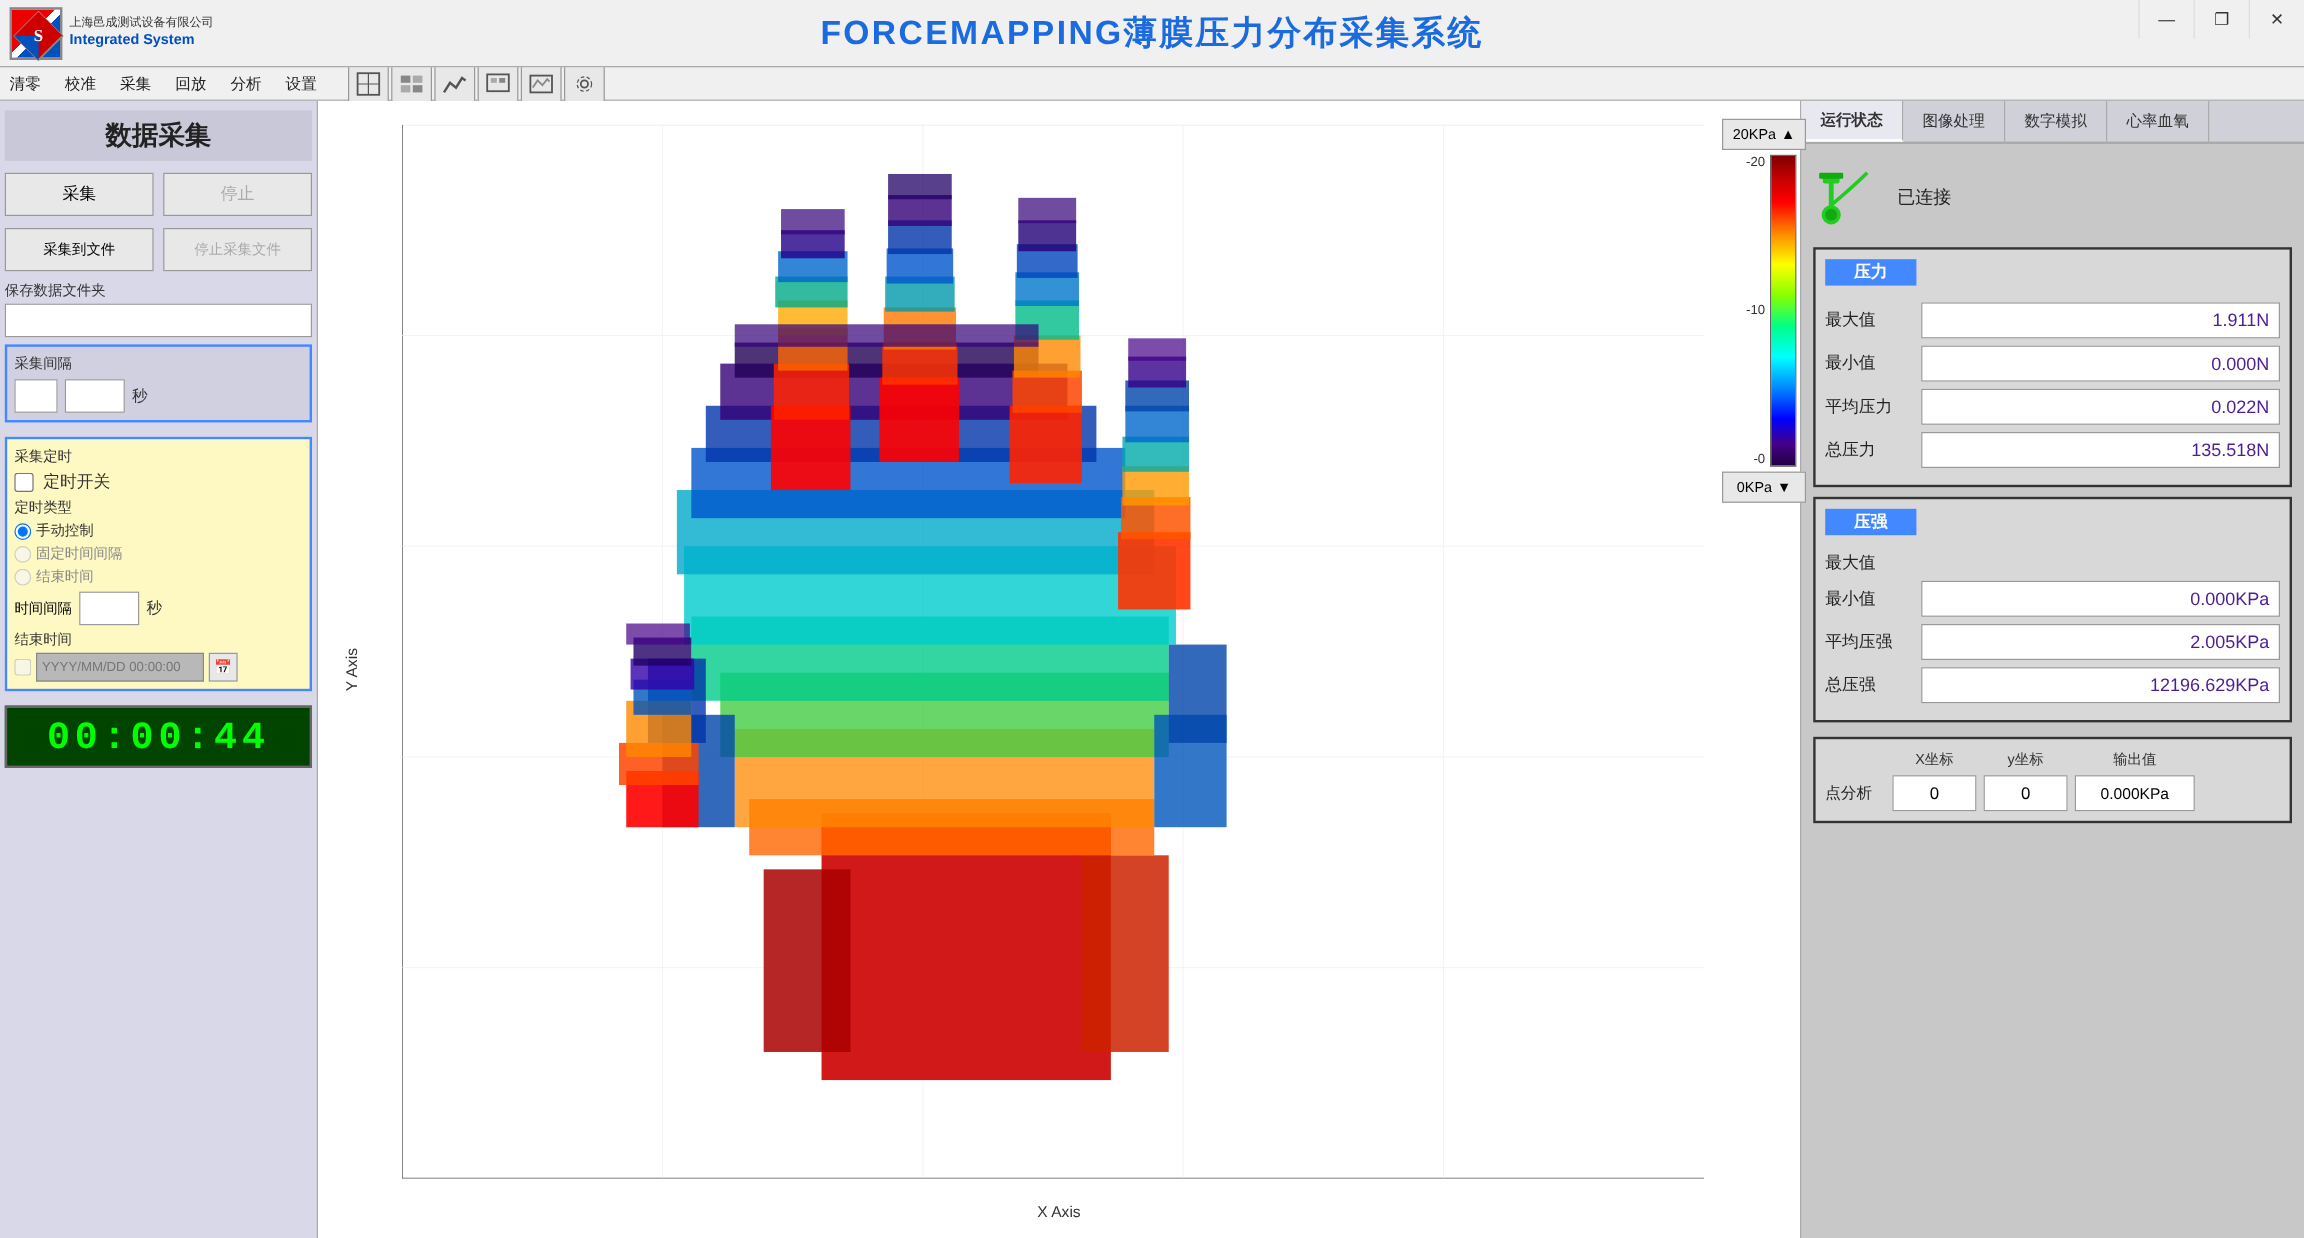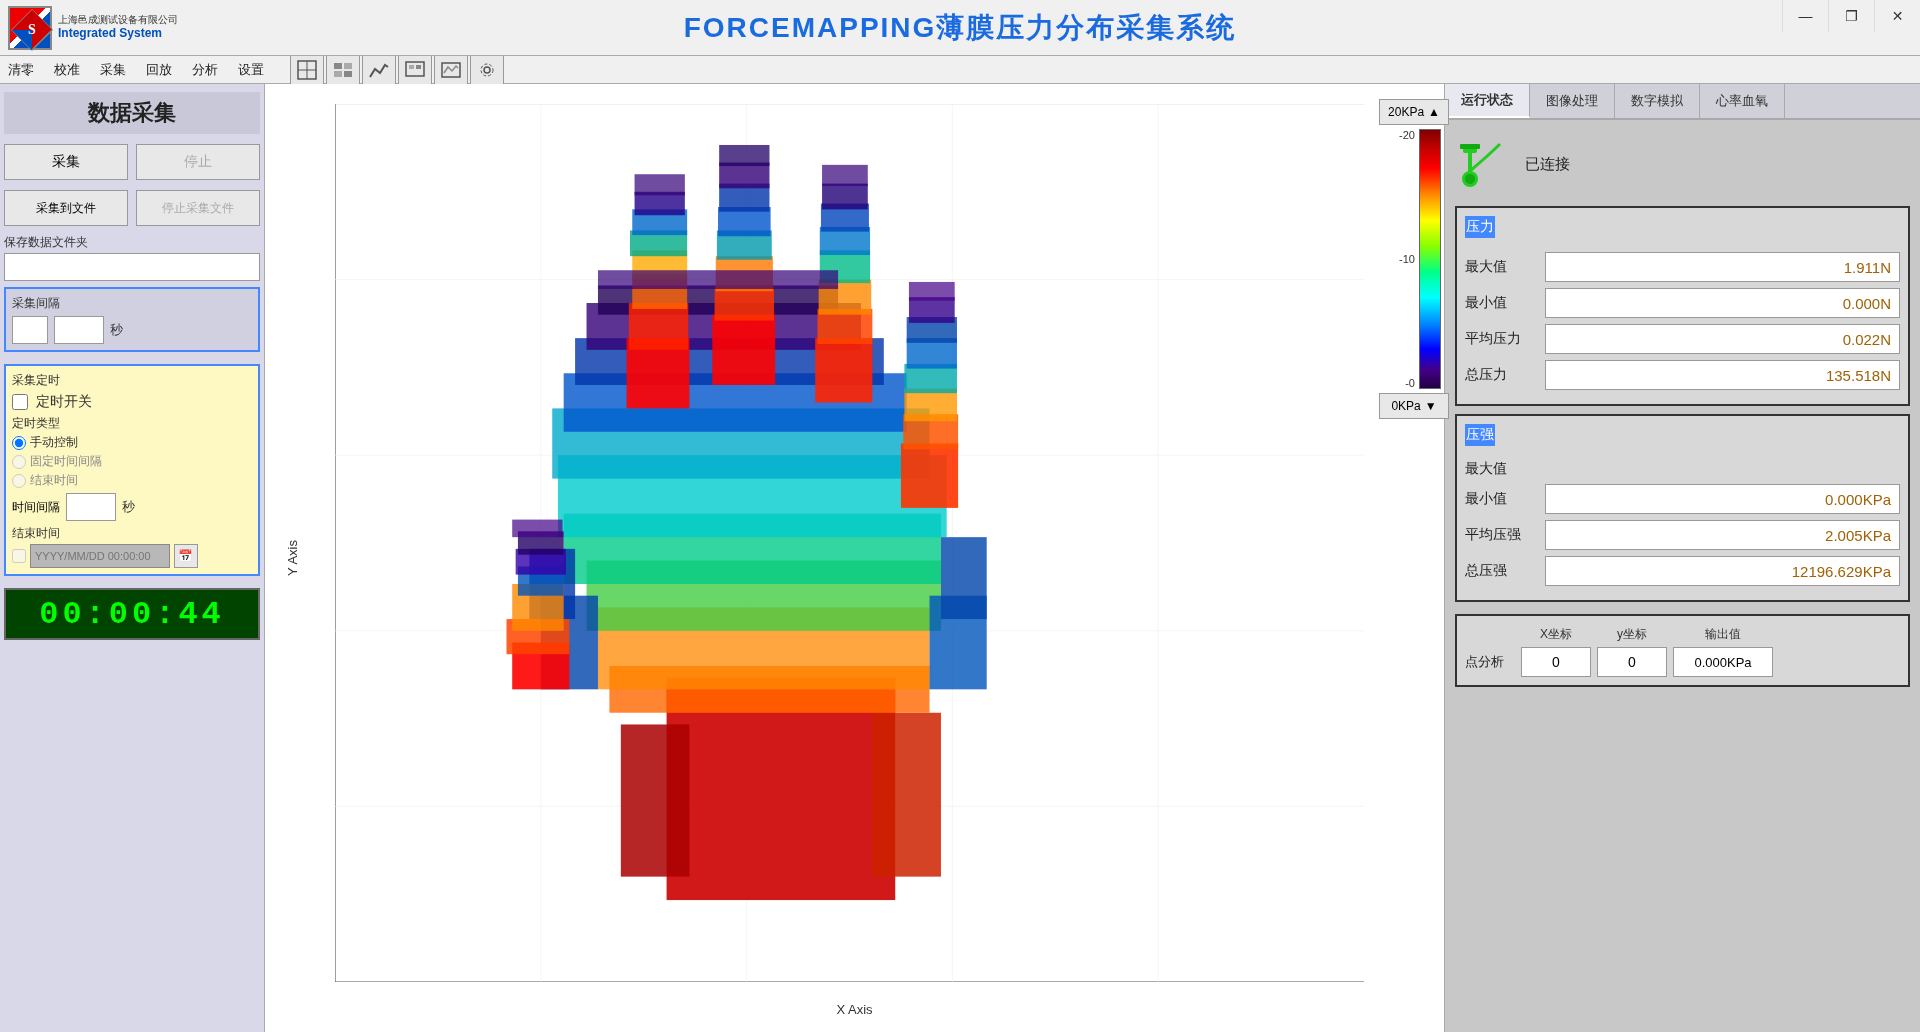--- a/index.html
+++ b/index.html
@@ -117,21 +117,21 @@
     }
 
     
     #chart-area {
       flex: 1; background: white; position: relative; padding: 30px 50px 50px 60px;
     }
     #chart-svg { width: 100%; height: 100%; }
 
     
     #right-panel {
-      width: 476px; background: #c8c8c8; border-left: 1px solid #aaa;
+      width: 420px; background: #c8c8c8; border-left: 1px solid #aaa;
       display: flex; flex-direction: column;
     }
 
     
     #tab-bar {
       display: flex; background: #d0d0d8; border-bottom: 2px solid #aaa;
       height: 36px;
     }
     .tab-item {
       padding: 0 16px; display: flex; align-items: center; font-size: 13px;
@@ -146,31 +146,31 @@
     #connection-row {
       display: flex; align-items: center; gap: 10px; padding: 4px 0;
     }
     #conn-status { font-size: 14px; color: #222; }
 
     
     .data-box {
       border: 2px solid #333; background: #d8d8d8; padding: 8px;
     }
     .data-box-title {
-      background: #4488ff; color: white; font-size: 14px; font-weight: normal;
-      padding: 2px 1px; margin-bottom: 8px; display: inline-block; text-align: right;
+      background: #4488ff; color: white; font-size: 14px; font-weight: bold;
+      padding: 2px 24px; margin-bottom: 8px; display: inline-block; text-align: right;
     }
     .data-row {
       display: flex; align-items: center; margin: 6px 0;
     }
     .data-label { width: 80px; font-size: 14px; color: #222; }
     .data-value {
       flex: 1; height: 30px; background: white; border: 1px solid #999;
       display: flex; align-items: center; justify-content: flex-end;
-      padding-right: 8px; font-size: 15px; color: #a16207;
+      padding-right: 8px; font-size: 15px; color: #4c1d95;
     }
 
     
     #point-analysis {
       border: 2px solid #333; background: #d8d8d8; padding: 8px; margin-top: 4px;
     }
     #point-row {
       display: flex; align-items: center; gap: 6px;
     }
     .point-label { font-size: 13px; color: #222; }

